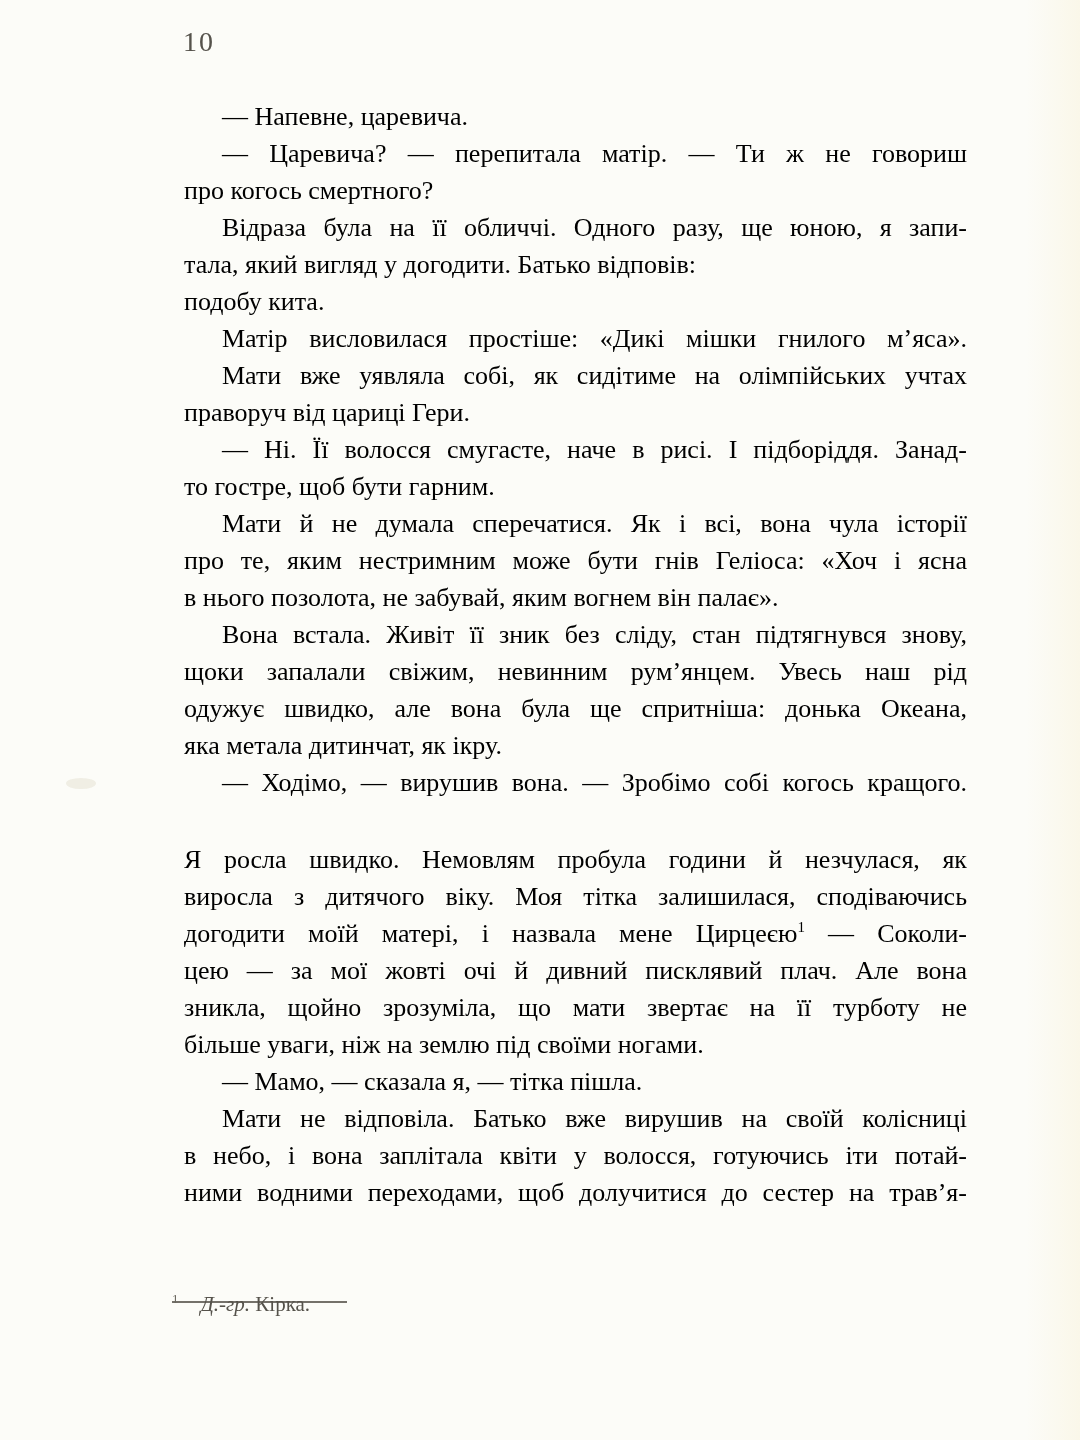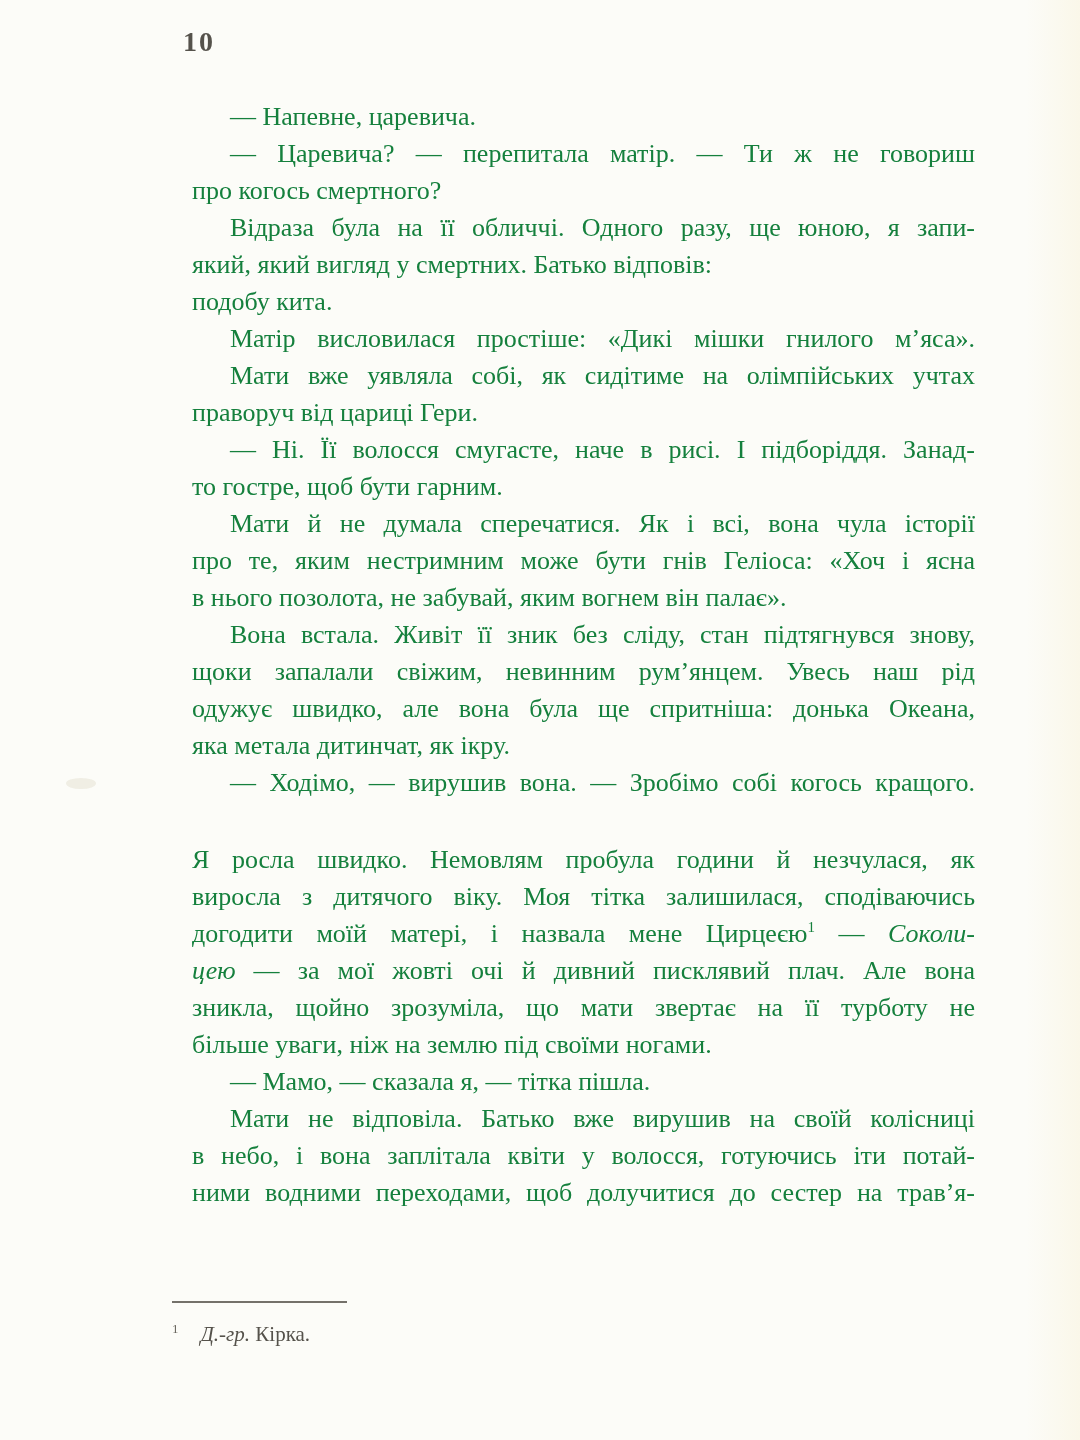--- a/index.html
+++ b/index.html
@@ -12,62 +12,62 @@
   body {
     background: linear-gradient(90deg, #fcfcf8 0%, #fcfcf8 95%, #faf7e9 100%);
     font-family: "Liberation Serif", "DejaVu Serif", serif;
     position: relative;
   }
   .page-number {
     position: absolute;
     left: 183px;
     top: 26px;
     font-size: 28px;
-    font-weight: bold;
+    font-weight: normal;
     letter-spacing: 2px;
     color: #55524b;
   }
   .text-block {
     position: absolute;
-    left: 192px;
+    left: 184px;
     top: 98px;
     width: 783px;
-    color: #15803d;
+    color: #000000;
     font-size: 26px;
   }
   .line {
     line-height: 37px;
     min-height: 37px;
     text-align: left;
   }
   .line.ind { padding-left: 38px; }
   .line.j {
     text-align: justify;
     text-justify: inter-word;
     text-align-last: justify;
   }
   .line.gap { margin-top: 40px; }
-  .line .it { font-style: italic; }
+  .line .it { }
   .line sup {
     font-size: 15px;
     line-height: 0;
     vertical-align: super;
   }
   .footnote-rule {
     position: absolute;
     left: 172px;
     top: 1301px;
     width: 175px;
     height: 2px;
     background: #74716a;
   }
   .footnote {
     position: absolute;
     left: 172px;
-    top: 1314px;
+    top: 1284px;
     font-size: 21px;
     color: #55524b;
     line-height: 30px;
   }
   .footnote .marker {
     font-size: 13px;
     vertical-align: super;
     margin-right: 22px;
     color: #6b6860;
   }
@@ -87,21 +87,21 @@
 <body>
 
 <div>
   <div class="page-number">10</div>
 
   <div class="text-block" id="text-block">
       <div class="line ind">— Напевне, царевича.</div>
       <div class="line ind j">— Царевича? — перепитала матір. — Ти ж не говориш</div>
       <div class="line">про когось смертного?</div>
       <div class="line ind j">Відраза була на її обличчі. Одного разу, ще юною, я запи-</div>
-      <div class="line">який, який вигляд у смертних. Батько відповів:</div>
+      <div class="line">тала, який вигляд у догодити. Батько відповів:</div>
       <div class="line">подобу кита.</div>
       <div class="line ind j">Матір висловилася простіше: «Дикі мішки гнилого м’яса».</div>
       <div class="line ind j">Мати вже уявляла собі, як сидітиме на олімпійських учтах</div>
       <div class="line">праворуч від цариці Гери.</div>
       <div class="line ind j">— Ні. Її волосся смугасте, наче в рисі. І підборіддя. Занад-</div>
       <div class="line">то гостре, щоб бути гарним.</div>
       <div class="line ind j">Мати й не думала сперечатися. Як і всі, вона чула історії</div>
       <div class="line j">про те, яким нестримним може бути гнів Геліоса: «Хоч і ясна</div>
       <div class="line">в нього позолота, не забувай, яким вогнем він палає».</div>
       <div class="line ind j">Вона встала. Живіт її зник без сліду, стан підтягнувся знову,</div>

